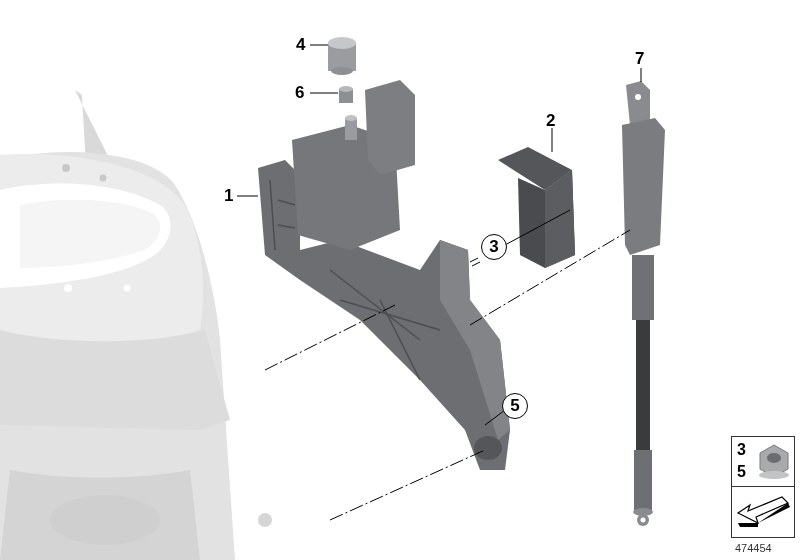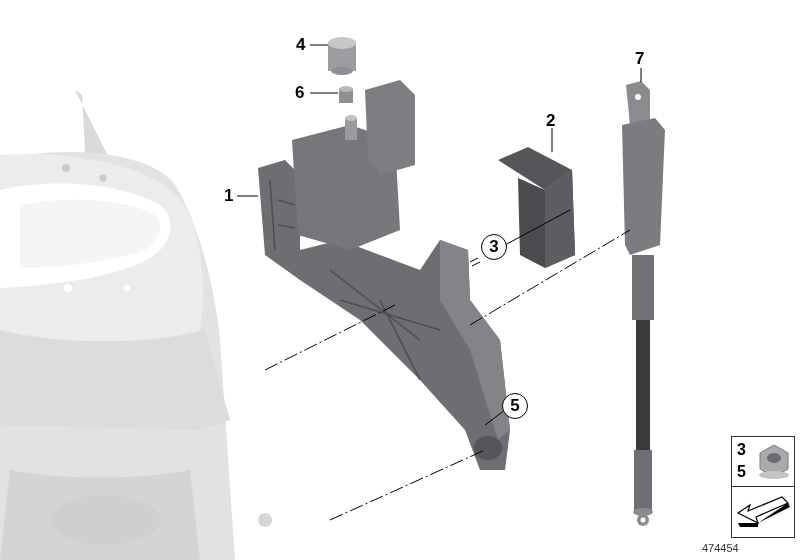--- a/index.html
+++ b/index.html
@@ -3,21 +3,21 @@
 <meta charset="utf-8">
 <style>
   html, body { margin:0; padding:0; background:#ffffff; }
   #stage { position:relative; width:800px; height:560px; overflow:hidden; background:#fff; font-family:"Liberation Sans", sans-serif; }
   svg.art { position:absolute; left:0; top:0; }
   .callout { position:absolute; font-family:"Liberation Sans", sans-serif; font-weight:bold; font-size:17px; color:#000; line-height:1; }
   .circled { position:absolute; width:26px; height:26px; border:1.6px solid #000; border-radius:50%; background:#fff; display:flex; align-items:center; justify-content:center; font-family:"Liberation Sans", sans-serif; font-weight:bold; font-size:17px; color:#000; box-sizing:border-box; }
   .inset { position:absolute; left:731px; top:436px; width:64px; height:102px; border:1px solid #333; background:#fff; box-sizing:border-box; }
   .inset .top { position:absolute; left:0; top:0; width:62px; height:49px; border-bottom:1px solid #333; }
   .inset .num { position:absolute; font-family:"Liberation Sans", sans-serif; font-weight:bold; font-size:16px; color:#000; }
-  .docnum { position:absolute; left:702px; top:542px; font-family:"Liberation Sans", sans-serif; font-size:11px; color:#333; }
+  .docnum { position:absolute; left:735px; top:542px; font-family:"Liberation Sans", sans-serif; font-size:11px; color:#333; }
 </style>
 </head>
 <body>
 
 <div id="stage">
 
   <svg class="art" width="800" height="560" viewBox="0 0 800 560">
 
     <g>
       <path d="M75 90 L82 95 L88 205 L96 232 L110 160 Z" fill="#d9d9d9"></path>

